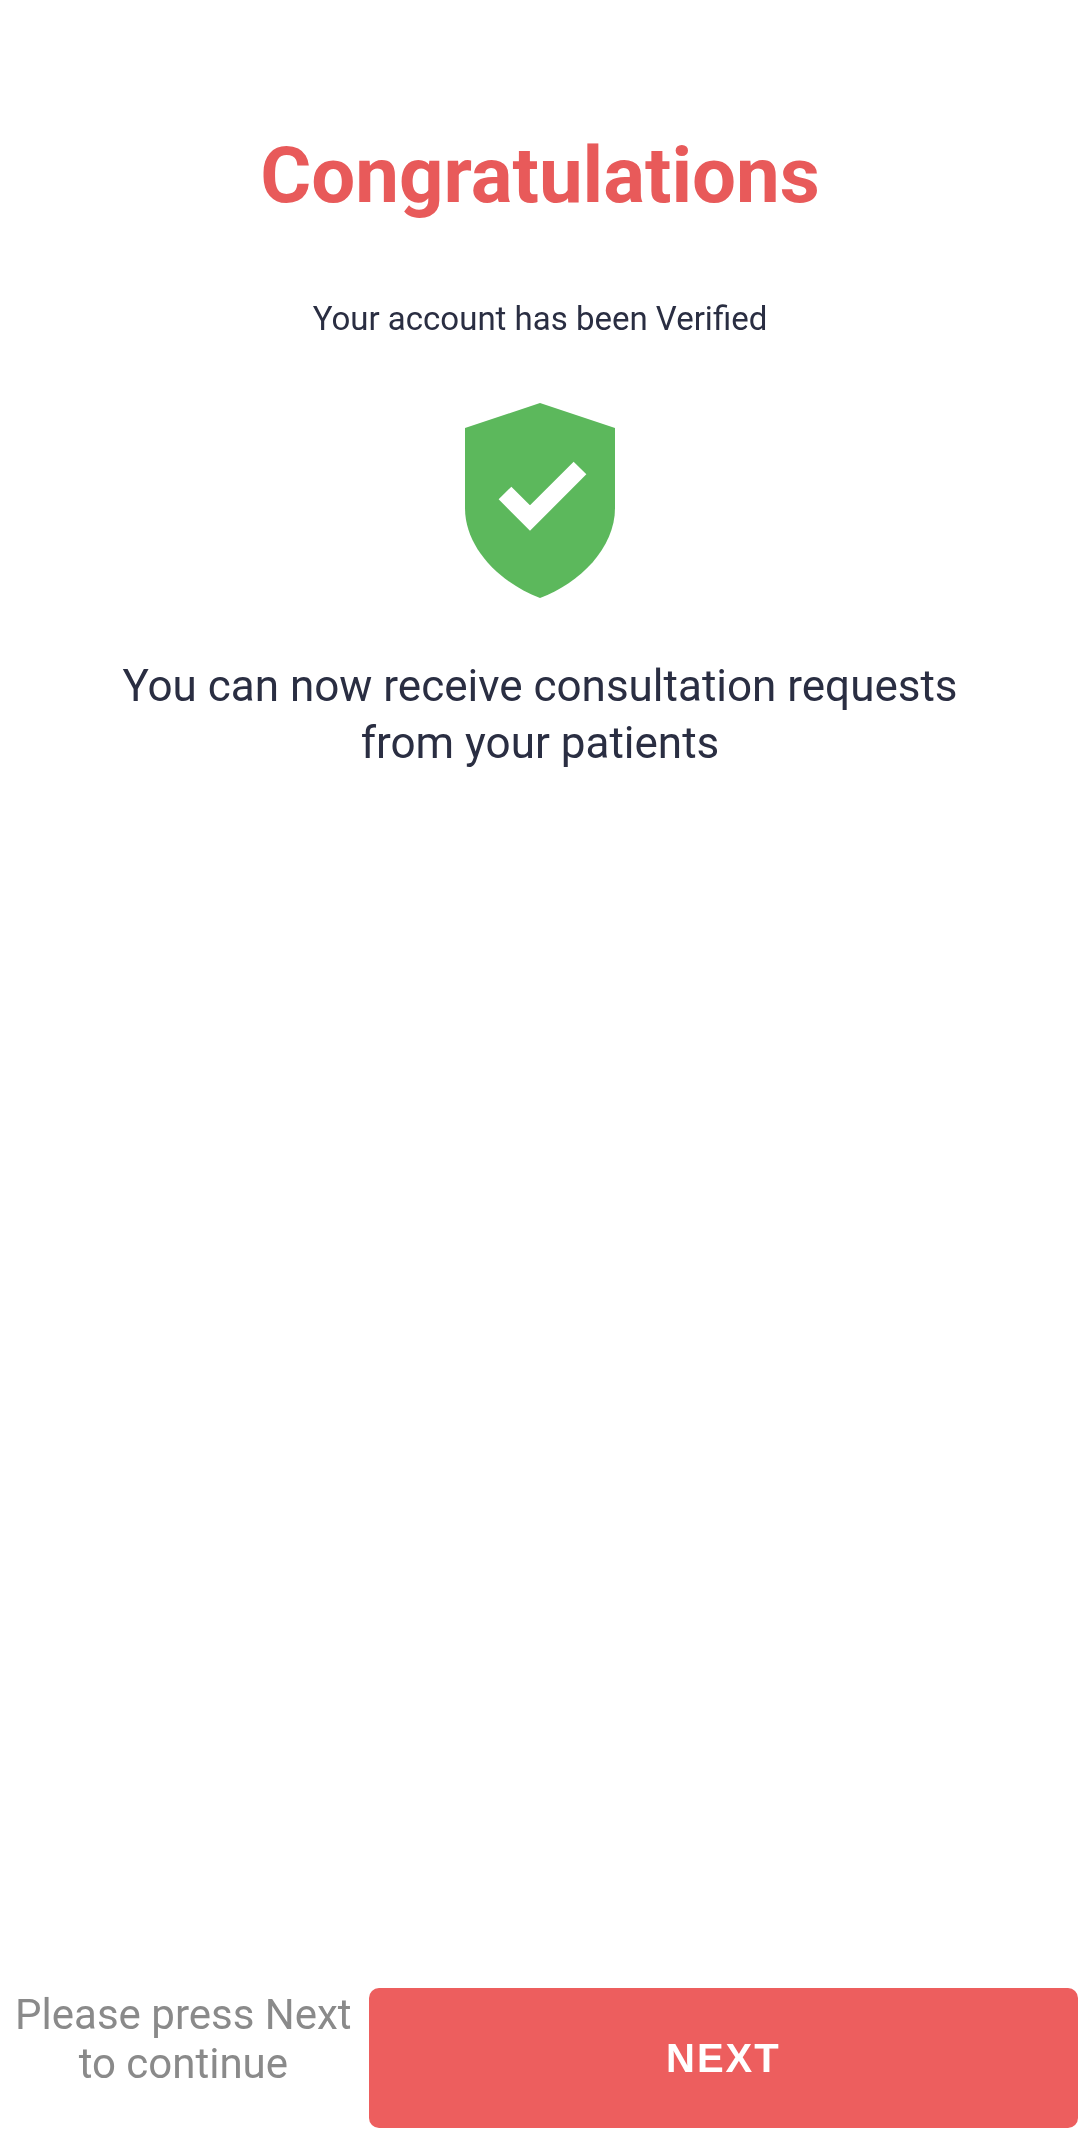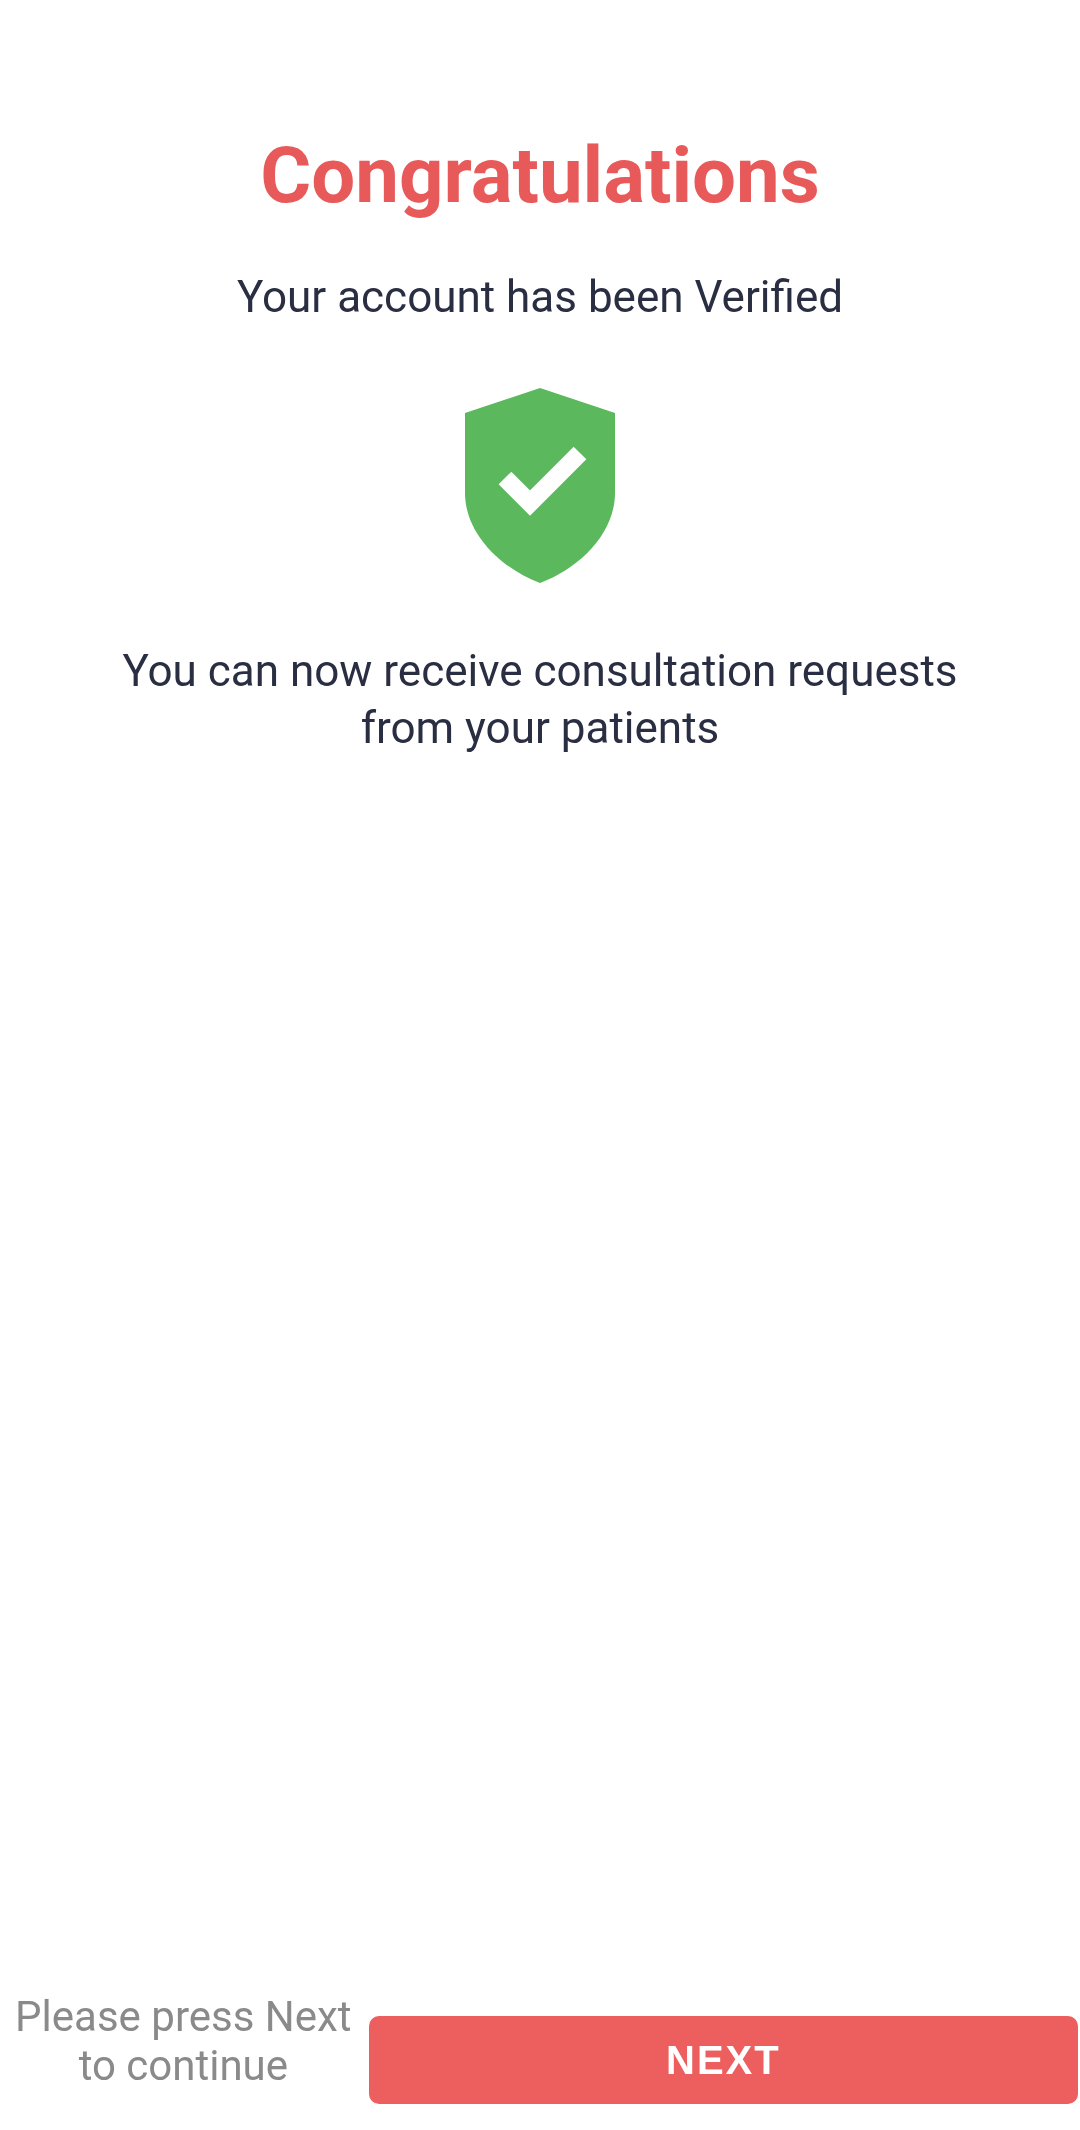--- a/index.html
+++ b/index.html
@@ -24,25 +24,25 @@
       align-items: center;
       padding-top: 130px;
       flex: 1;
     }
     
     .title {
       font-size: 78px;
       font-weight: 700;
       color: #e85a5a;
       text-align: center;
-      margin-bottom: 50px;
+      margin-bottom: 78px;
     }
     
     .subtitle {
-      font-size: 44px;
+      font-size: 33px;
       font-weight: 400;
       color: #2a2e42;
       text-align: center;
       margin-bottom: 60px;
     }
     
     .shield-wrapper {
       display: flex;
       justify-content: center;
       align-items: center;
@@ -70,21 +70,21 @@
     .hint {
       font-size: 42px;
       font-weight: 400;
       color: #8a8a8a;
       text-align: center;
       margin-bottom: 40px;
     }
     
     .next-button {
       width: 1076px;
-      height: 88px;
+      height: 140px;
       background-color: #ed5e5e;
       border: none;
       border-radius: 10px;
       color: #ffffff;
       font-size: 40px;
       font-weight: 600;
       letter-spacing: 2px;
       cursor: pointer;
       margin: 0 2px 2px 2px;
     }

